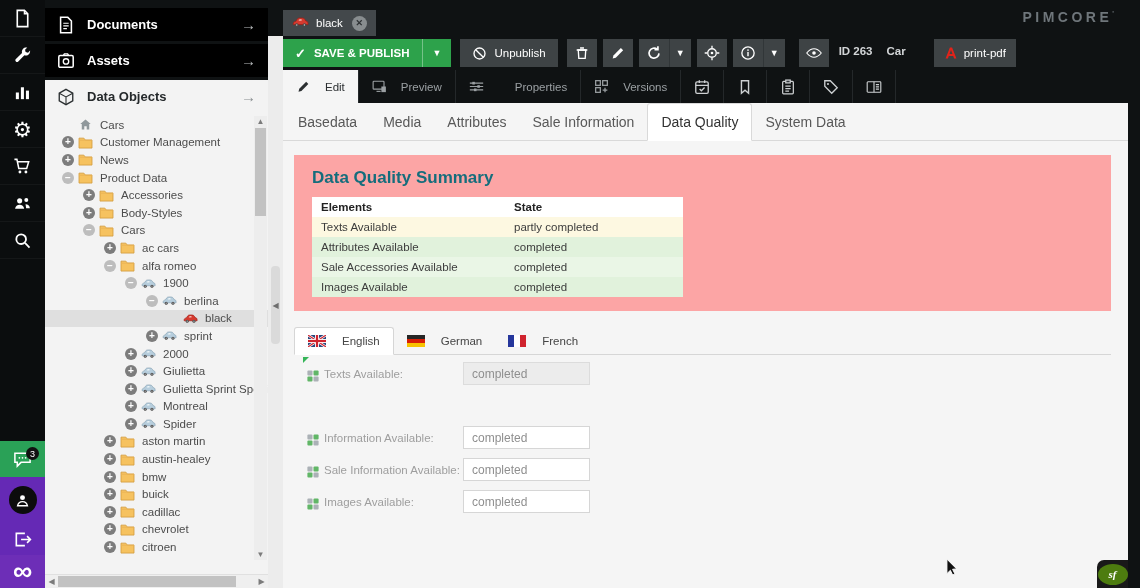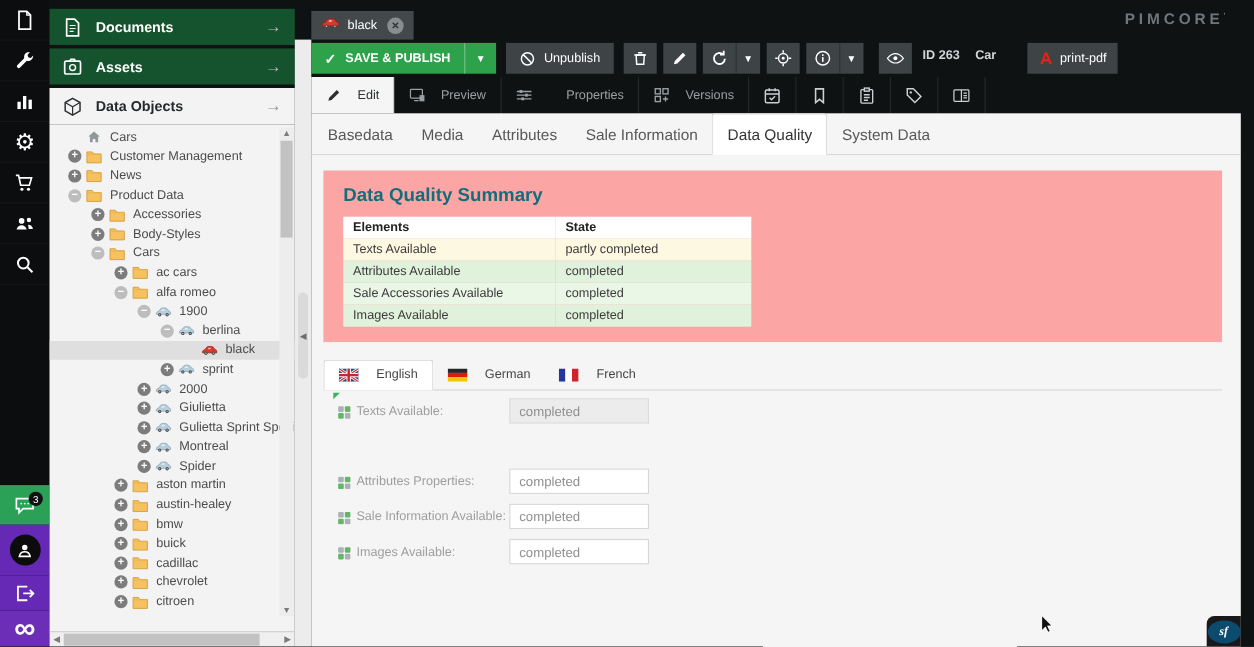--- a/index.html
+++ b/index.html
@@ -14,21 +14,21 @@
   .bcell{width:45px;display:flex;align-items:center;justify-content:center;position:relative;cursor:pointer;}
   .bcell svg{width:19px;height:19px;}
   .badge{position:absolute;top:6px;right:6px;background:#111;color:#fff;font-size:9px;width:13px;height:13px;border-radius:50%;display:flex;align-items:center;justify-content:center;}
   .avatar-circle{width:28px;height:28px;border-radius:50%;background:#0c0c0c;display:flex;align-items:center;justify-content:center;}
   .glyph{color:#fff;font-size:20px;line-height:1;}
 
   
   .panel{position:absolute;left:45px;top:0;width:223px;height:588px;background:#0f1213;display:flex;flex-direction:column;}
   .acc-gap{height:8px;background:#0f1213;}
   .acc-gap2{height:3px;background:#0f1213;}
-  .acc-head{height:33px;background:#14532d;display:flex;align-items:center;padding:0 12px;cursor:pointer;}
+  .acc-head{height:33px;background:#000000;display:flex;align-items:center;padding:0 12px;cursor:pointer;}
   .acc-head .ah-icon{width:18px;height:18px;margin-right:12px;display:flex;align-items:center;}
   .acc-head .ah-label{color:#fff;font-size:13px;font-weight:bold;flex:1;}
   .acc-head .ah-arrow{color:#b9bdbf;font-size:15px;}
   .acc-head.active{background:#f3f3f3;}
   .acc-head.active .ah-label{color:#25292b;}
   .acc-head.active .ah-arrow{color:#8a8f92;}
   .tree{flex:1;background:#f3f3f3;position:relative;overflow:hidden;padding-top:3px;}
   .trow{height:17.6px;display:flex;align-items:center;font-size:11.5px;color:#4c4c4c;white-space:nowrap;cursor:pointer;}
   .trow.selected{background:#dfdfdf;}
   .tog{width:16px;height:13px;flex:0 0 16px;display:flex;align-items:center;}
@@ -99,21 +99,21 @@
   .frow{display:flex;align-items:center;margin-bottom:9px;position:relative;}
   .frow.first{margin-bottom:41px;}
   .frow.first::before{content:"";position:absolute;left:-4px;top:-5px;border-top:6px solid #35b558;border-right:6px solid transparent;}
   .f-icon{width:12px;height:12px;margin-right:5px;flex:0 0 12px;}
   .f-label{width:139px;color:#9e9e9e;font-size:11.5px;}
   .f-input{width:127px;height:23px;border:1px solid #d6d6d6;background:#fff;color:#8f8f8f;font-size:12px;padding:0 8px;outline:none;}
   .frow.disabled .f-input{background:#ececec;border-color:#dcdcdc;}
 
   .cursor{position:absolute;left:946px;top:558px;width:13px;height:19px;z-index:50;pointer-events:none;}
   .sfbadge{position:absolute;left:1097px;top:560px;width:31px;height:28px;background:#191919;border-radius:7px 0 0 0;display:flex;align-items:center;justify-content:center;cursor:pointer;z-index:40;}
-  .sfcircle{width:30px;height:21px;border-radius:50%;background:#0c4a6e;color:#fff;display:flex;align-items:center;justify-content:center;font-family:"Liberation Serif",serif;font-style:italic;font-size:11px;font-weight:bold;}
+  .sfcircle{width:30px;height:21px;border-radius:50%;background:#4d7c0f;color:#fff;display:flex;align-items:center;justify-content:center;font-family:"Liberation Serif",serif;font-style:italic;font-size:11px;font-weight:bold;}
 </style>
 </head>
 <body>
 
 <div id="app">
 
   <div class="iconbar">
     <div id="iconbar-top">
         <div class="icell">
           <svg viewBox="0 0 20 20">
@@ -870,21 +870,21 @@
             <span class="f-label">Texts Available:</span>
             <input class="f-input" type="text" readonly="" value="completed" style="">
           </div>
           <div class="frow">
             <span class="f-icon"><svg viewBox="0 0 12 12">
                 <rect x="0.4" y="0.4" width="5.1" height="5.1" rx="1" fill="#abb1b6"></rect>
                 <rect x="6.5" y="0.4" width="5.1" height="5.1" rx="1" fill="#61b667"></rect>
                 <rect x="0.4" y="6.5" width="5.1" height="5.1" rx="1" fill="#61b667"></rect>
                 <rect x="6.5" y="6.5" width="5.1" height="5.1" rx="1" fill="#abb1b6"></rect>
               </svg></span>
-            <span class="f-label">Attributes Properties:</span>
+            <span class="f-label">Information Available:</span>
             <input class="f-input" type="text" readonly="" value="completed" style="">
           </div>
           <div class="frow">
             <span class="f-icon"><svg viewBox="0 0 12 12">
                 <rect x="0.4" y="0.4" width="5.1" height="5.1" rx="1" fill="#abb1b6"></rect>
                 <rect x="6.5" y="0.4" width="5.1" height="5.1" rx="1" fill="#61b667"></rect>
                 <rect x="0.4" y="6.5" width="5.1" height="5.1" rx="1" fill="#61b667"></rect>
                 <rect x="6.5" y="6.5" width="5.1" height="5.1" rx="1" fill="#abb1b6"></rect>
               </svg></span>
             <span class="f-label">Sale Information Available:</span>

